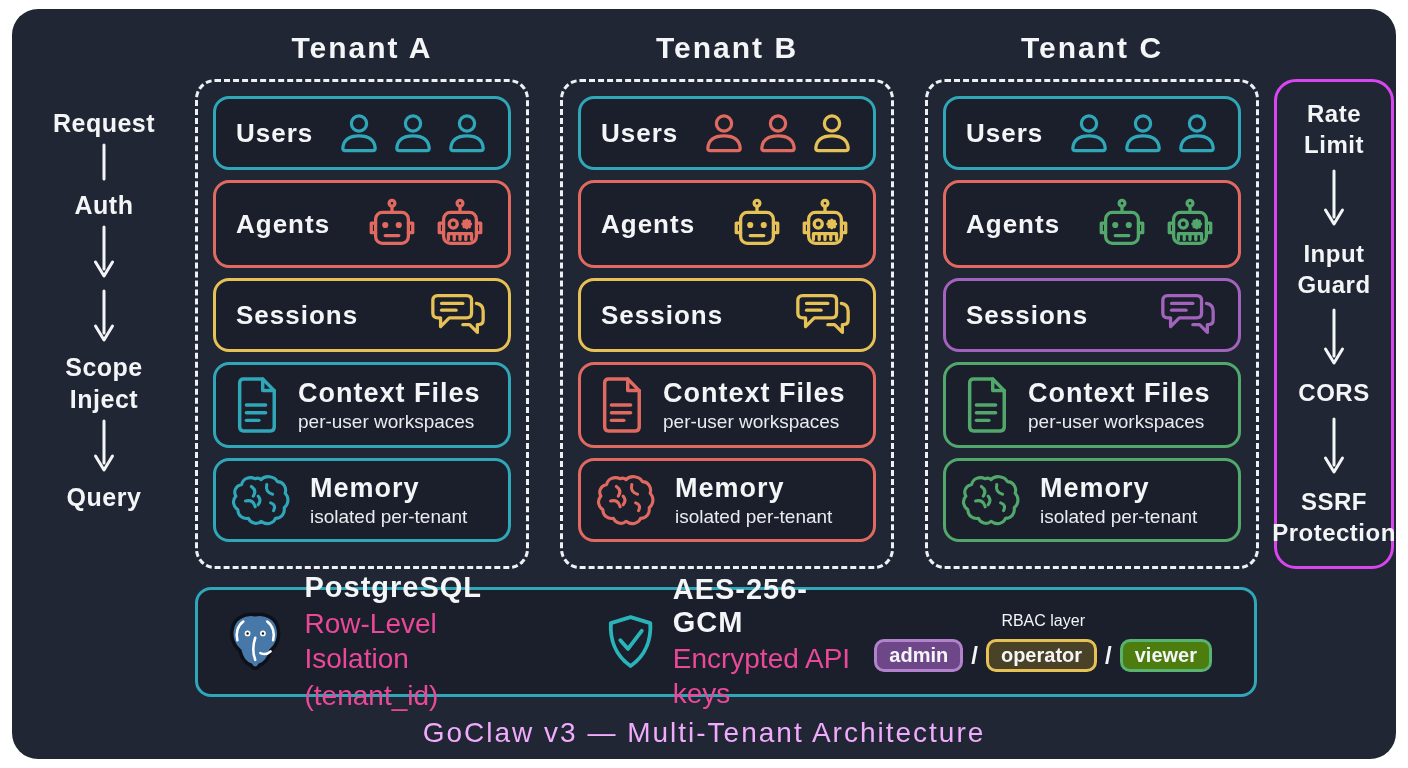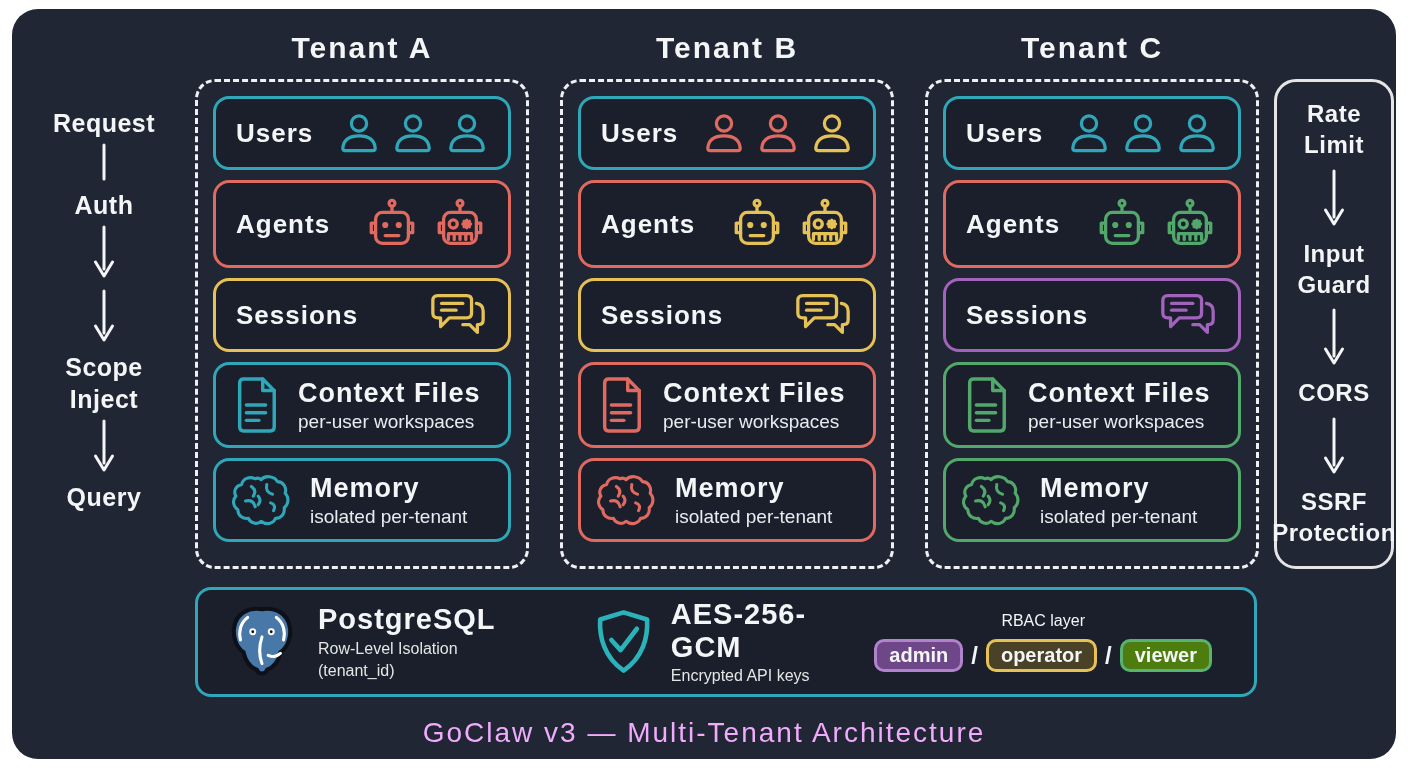--- a/index.html
+++ b/index.html
@@ -38,33 +38,33 @@
   .row.memory{height:84px;padding:0 14px;}
   .row-label{font-size:26px;font-weight:600;letter-spacing:1px;}
   .spacer{flex:1;}
   .icons{display:flex;align-items:center;gap:12px;}
   .txtcol{display:flex;flex-direction:column;line-height:1.15;margin-left:18px;}
   .txtcol .main{font-size:27px;font-weight:600;letter-spacing:1px;}
   .txtcol .sub{font-size:19px;color:#e9ebef;margin-top:2px;}
   
   .right-box{
     position:absolute;left:1262px;top:70px;width:120px;height:490px;
-    border:3px solid #e5e5e5;border-radius:22px;box-sizing:border-box;
+    border:3px solid #d946ef;border-radius:22px;box-sizing:border-box;
     display:flex;flex-direction:column;align-items:center;justify-content:center;gap:6px;
   }
   .right-box .flow-label{font-size:24px;}
   
   .bottom-box{
     position:absolute;left:183px;top:578px;width:1062px;height:110px;
     border:3px solid #2fa7b8;border-radius:16px;background:#1a1f2b;
     box-sizing:border-box;display:flex;align-items:center;padding:0 24px;
   }
   .sec{display:flex;align-items:center;}
   .sec .h1{font-size:29px;font-weight:700;letter-spacing:1px;}
-  .sec .sub{font-size:16px;color:#e5e5e5;line-height:1.25;}
+  .sec .sub{font-size:28px;color:#ec4899;line-height:1.25;}
   .pg-text{margin-left:16px;}
   .aes-sec{margin-left:96px;}
   .aes-text{margin-left:16px;}
   .rbac-sec{margin-left:auto;margin-right:18px;display:flex;flex-direction:column;align-items:center;gap:9px;}
   .badges{display:flex;align-items:center;gap:8px;}
   .badge{border:3px solid;border-radius:10px;padding:2px 12px;font-size:20px;font-weight:600;}
   .badge-sep{font-size:24px;font-weight:600;}
   
   .footer-title{
     position:absolute;left:0;right:0;top:708px;text-align:center;

